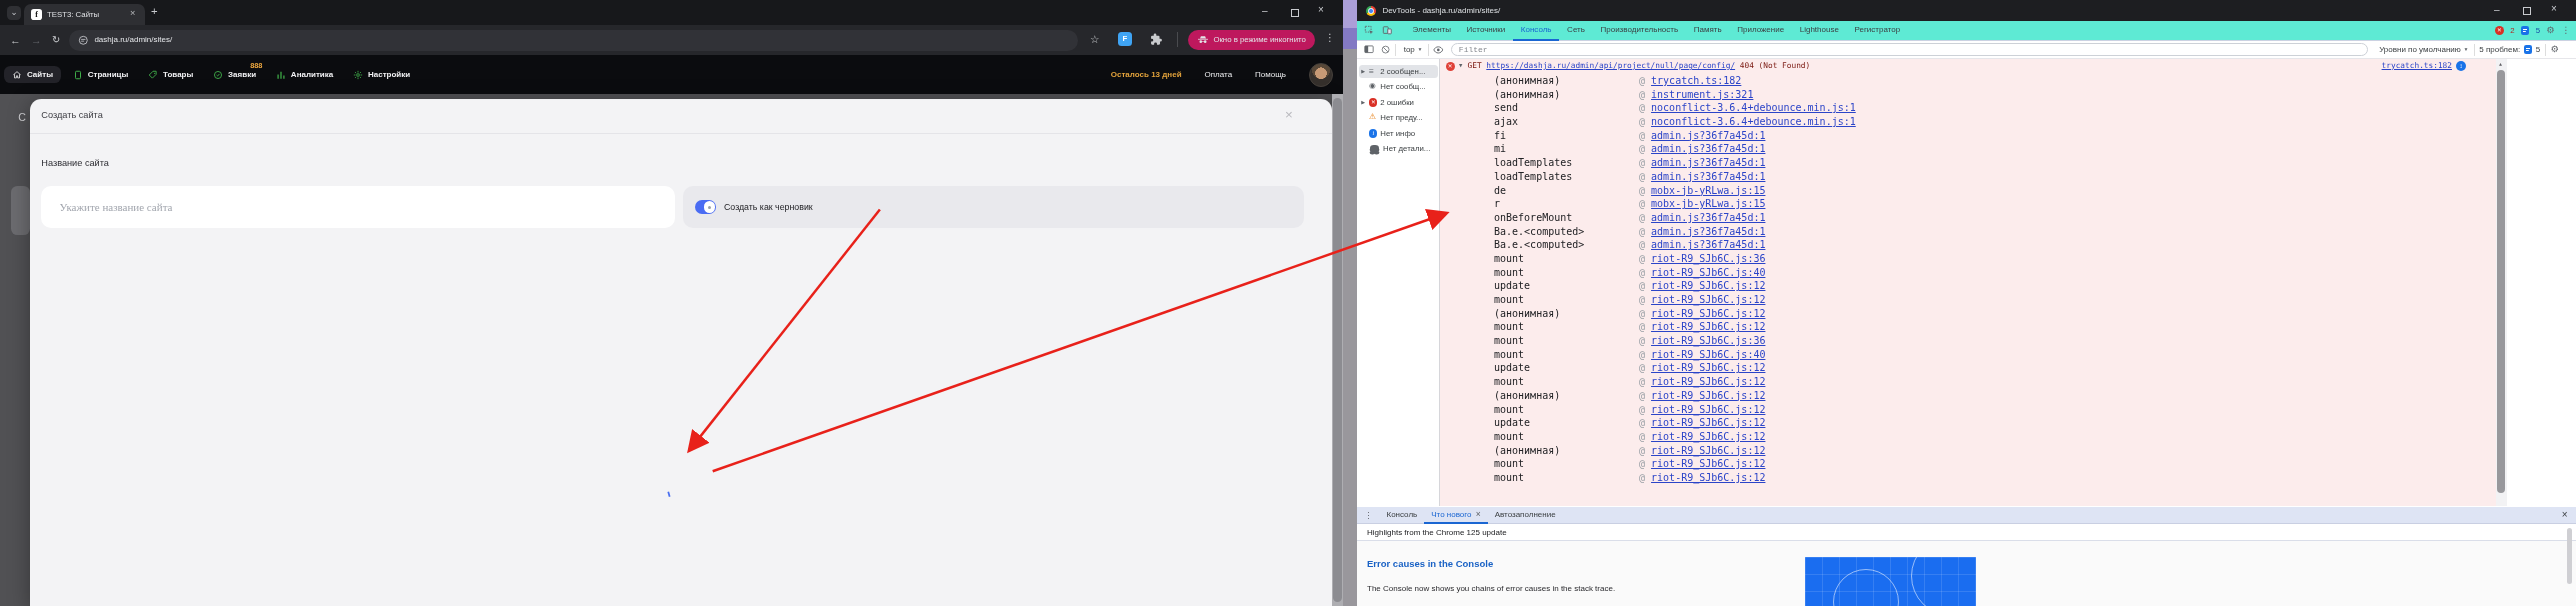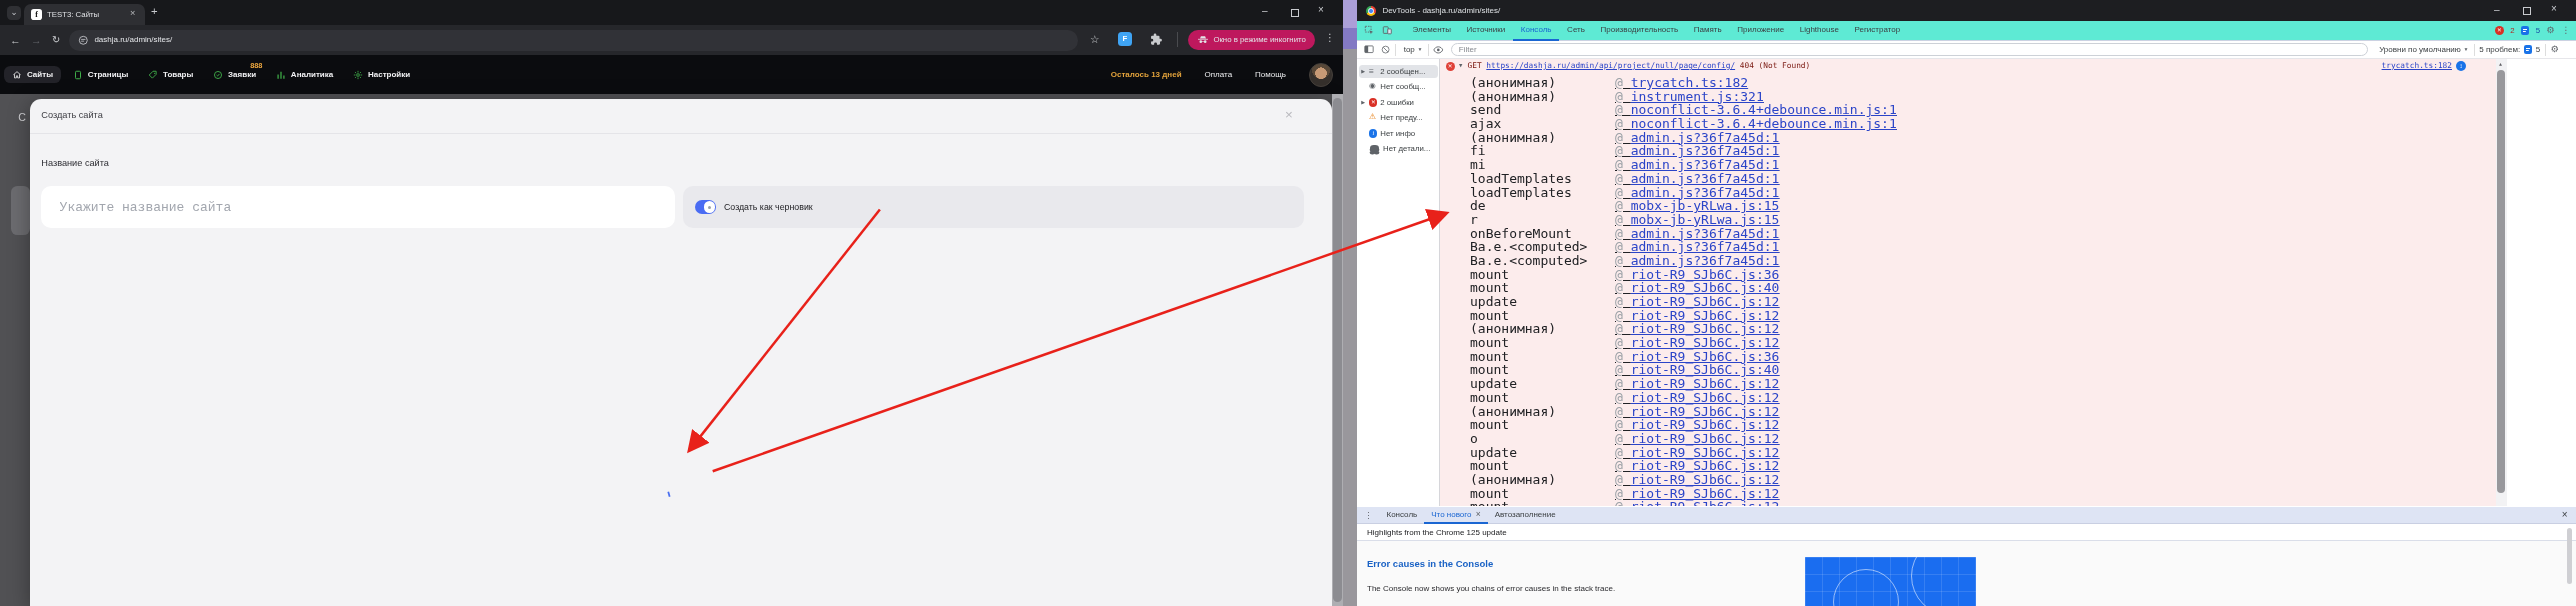--- a/index.html
+++ b/index.html
@@ -75,21 +75,21 @@
 
   
   #pageoverlay{left:0;top:94px;width:1343px;height:512px;background:#515154;}
   #behindC{left:18.3px;top:17px;color:#cfcfd2;font-size:10.6px;}
   #behindsliver{left:11.3px;top:92px;width:19px;height:49px;background:#6c6c70;border-radius:6.4px;}
   #modal{left:30px;top:99px;width:1302px;height:507px;background:#f3f3f5;border-radius:11.3px 11.3px 0 0;box-shadow:0 4.2px 21px rgba(0,0,0,.35);}
   #modaltitle{left:11.3px;top:11.3px;font-size:9.2px;color:#3c3c42;}
   #modalclose{left:1255px;top:8.5px;font-size:13.4px;color:#b8b8bd;}
   #modaldiv{left:0;top:34px;width:1302px;height:0.7px;background:#e4e4e8;}
   #namelabel{left:11.3px;top:59px;font-size:9.2px;color:#2c2c32;}
-  #nameinput{left:11.3px;top:87px;width:634px;height:42px;background:#fff;border:none;border-radius:10px;box-sizing:border-box;padding:0 18.3px;font-size:13px;color:#333;outline:none;font-family:Liberation Mono, monospace;}
+  #nameinput{left:11.3px;top:87px;width:634px;height:42px;background:#fff;border:none;border-radius:10px;box-sizing:border-box;padding:0 18.3px;font-size:11px;color:#333;outline:none;font-family:Liberation Serif, serif;}
   #nameinput::placeholder{color:#a2a6ae;}
   #draftbox{left:653px;top:87px;width:621px;height:42px;background:#e9e9ed;border-radius:10px;}
   #switch{left:12px;top:14px;width:21px;height:14px;background:#4a6cf3;border-radius:7px;}
   #knob{left:8.5px;top:1.4px;width:11.3px;height:11.3px;background:#fff;border-radius:50%;}
   #knobdot{left:4.2px;top:4.2px;width:3.5px;height:3.5px;background:#9aa0a8;border-radius:50%;}
   #draftlabel{left:41px;top:15.5px;font-size:8.8px;color:#232327;}
   #pagescroll{left:1332px;top:94px;width:10.6px;height:512px;background:#aeaeb2;}
   #pagescroll .thumb{position:absolute;left:0.7px;top:3.5px;width:9.2px;height:504px;background:#8c8c91;border-radius:5px;}
 
   
@@ -118,21 +118,21 @@
   .errcount{color:#b3261e;font-size:7.8px;}
   .issq{width:8.5px;height:8.5px;border-radius:2.1px;background:#1a73e8;
         background-image:linear-gradient(#fff,#fff),linear-gradient(#fff,#fff);background-size:4.2px 1px,2.8px 1px;background-position:2.1px 2.8px,2.1px 5px;background-repeat:no-repeat;}
   .iscount{color:#174ea6;font-size:7.8px;}
   .dtgear{color:#5f6368;font-size:9.2px;}
 
   #dt-ctoolbar{left:0;top:41px;width:1219px;height:18.3px;background:#fff;border-bottom:0.7px solid #e6e6ea;box-sizing:border-box;display:flex;align-items:center;}
   .ct-sep{width:0.7px;height:12px;background:#ddd;margin:0 5px;}
   #ctx{font-size:8px;color:#3c4043;margin-left:2.8px;white-space:nowrap;}
   .mini-caret{font-size:5px;color:#5f6368;margin-left:2.8px;}
-  #filter{width:917px;height:13.4px;border:0.7px solid #cdd1d7;border-radius:7px;margin-left:7px;box-sizing:border-box;padding:0 7px;font-size:8px;color:#444;outline:none;font-family:Liberation Sans, sans-serif;background:#fff;}
+  #filter{width:917px;height:13.4px;border:0.7px solid #cdd1d7;border-radius:7px;margin-left:7px;box-sizing:border-box;padding:0 7px;font-size:8px;color:#444;outline:none;font-family:Liberation Mono, monospace;background:#fff;}
   #filter::placeholder{color:#85898f;}
   #levels{font-size:8px;color:#3c4043;margin-left:11.3px;white-space:nowrap;}
   #issuesline{display:flex;align-items:center;gap:3.5px;font-size:8px;color:#3c4043;white-space:nowrap;}
 
   
   #dt-sidebar{left:0;top:59px;width:83px;height:447px;background:#fff;border-right:0.7px solid #d6d6da;box-sizing:border-box;}
   .sb-item{position:absolute;left:2.1px;width:79px;height:13.4px;display:flex;align-items:center;gap:2.8px;padding-left:2.1px;box-sizing:border-box;border-radius:3.5px;cursor:pointer;}
   .sb-item.selected{background:#e2e4e8;}
   .sb-item .exp{font-size:5px;color:#5f6368;width:5px;}
   .sb-item .noexp{width:5px;}
@@ -147,21 +147,21 @@
 
   #dt-content{left:83px;top:59px;width:1056px;height:447px;background:#fcecec;overflow:hidden;font-family:"DejaVu Sans Mono",monospace;}
   #crow1{position:absolute;left:0;top:0;width:1056px;height:15px;}
   #cerricon{position:absolute;left:5.6px;top:2.8px;width:9.2px;height:9.2px;border-radius:50%;background:#df4037;color:#fff;font-size:5.6px;text-align:center;line-height:9.2px;font-family:"Liberation Sans",sans-serif;}
   #cexp{position:absolute;left:19px;top:4.2px;font-size:5.6px;color:#5f6368;}
   #cmsg{position:absolute;left:27.5px;top:2.1px;font-size:7.8px;color:#7a170f;white-space:nowrap;}
   .clink{color:#2b44c8;text-decoration:underline;cursor:pointer;}
   #csrc{position:absolute;right:44px;top:2.1px;font-size:7.8px;}
   #cbadge{position:absolute;right:30px;top:2.1px;width:10px;height:10px;border-radius:50%;background:#1a73e8;color:#fff;font-size:6.4px;text-align:center;line-height:10px;font-family:"Liberation Sans",sans-serif;}
   #stackrows{position:absolute;left:0;top:16px;width:1056px;}
-  .sr{height:13.7px;white-space:nowrap;padding-left:30px;font-size:13px;color:#202124;text-decoration:underline;}
+  .sr{height:13.7px;white-space:nowrap;padding-left:54px;font-size:10px;color:#202124;}
   .sr .fn{display:inline-block;min-width:145px;}
   .sr .at{color:#9aa0a6;}
   #cscroll{left:1139px;top:59px;width:10.6px;height:447px;background:#f2f2f4;}
   #cscroll .up{position:absolute;left:2.1px;top:2.8px;font-size:5px;color:#606064;}
   #cscroll .thumb{position:absolute;left:1.4px;top:11.3px;width:7.8px;height:423px;background:#98989c;border-radius:4.2px;}
 
   
   #drawer{left:0;top:507px;width:1219px;height:99px;background:#fafafa;}
   #drawtabs{position:absolute;left:0;top:0;width:1219px;height:17px;background:#dee4f4;border-bottom:0.7px solid #c9cfe2;box-sizing:border-box;display:flex;align-items:center;}
   #drawmenu{font-size:8.5px;color:#5f6368;padding:0 7px;}
@@ -455,21 +455,20 @@
         <span id="cexp" class="g g-carved"></span>
         <span id="cmsg"><span>GET</span> <span class="clink">https://dashja.ru/admin/api/project/null/page/config/</span> <span>404 (Not Found)</span></span>
         <span id="csrc" class="clink">trycatch.ts:182</span>
         <span id="cbadge" class="g g-updown"></span>
       </div>
       <div id="stackrows">
           <div class="sr"><span class="fn">(анонимная)</span><span class="at">@ </span><a class="clink">trycatch.ts:182</a></div>
           <div class="sr"><span class="fn">(анонимная)</span><span class="at">@ </span><a class="clink">instrument.js:321</a></div>
           <div class="sr"><span class="fn">send</span><span class="at">@ </span><a class="clink">noconflict-3.6.4+debounce.min.js:1</a></div>
           <div class="sr"><span class="fn">ajax</span><span class="at">@ </span><a class="clink">noconflict-3.6.4+debounce.min.js:1</a></div>
-          <div class="sr"><span class="fn">(анонимная)</span><span class="at">@ </span><a class="clink">admin.js?36f7a45d:1</a></div>
           <div class="sr"><span class="fn">fi</span><span class="at">@ </span><a class="clink">admin.js?36f7a45d:1</a></div>
           <div class="sr"><span class="fn">mi</span><span class="at">@ </span><a class="clink">admin.js?36f7a45d:1</a></div>
           <div class="sr"><span class="fn">loadTemplates</span><span class="at">@ </span><a class="clink">admin.js?36f7a45d:1</a></div>
           <div class="sr"><span class="fn">loadTemplates</span><span class="at">@ </span><a class="clink">admin.js?36f7a45d:1</a></div>
           <div class="sr"><span class="fn">de</span><span class="at">@ </span><a class="clink">mobx-jb-yRLwa.js:15</a></div>
           <div class="sr"><span class="fn">r</span><span class="at">@ </span><a class="clink">mobx-jb-yRLwa.js:15</a></div>
           <div class="sr"><span class="fn">onBeforeMount</span><span class="at">@ </span><a class="clink">admin.js?36f7a45d:1</a></div>
           <div class="sr"><span class="fn">Ba.e.&lt;computed&gt;</span><span class="at">@ </span><a class="clink">admin.js?36f7a45d:1</a></div>
           <div class="sr"><span class="fn">Ba.e.&lt;computed&gt;</span><span class="at">@ </span><a class="clink">admin.js?36f7a45d:1</a></div>
           <div class="sr"><span class="fn">mount</span><span class="at">@ </span><a class="clink">riot-R9_SJb6C.js:36</a></div>
@@ -477,21 +476,20 @@
           <div class="sr"><span class="fn">update</span><span class="at">@ </span><a class="clink">riot-R9_SJb6C.js:12</a></div>
           <div class="sr"><span class="fn">mount</span><span class="at">@ </span><a class="clink">riot-R9_SJb6C.js:12</a></div>
           <div class="sr"><span class="fn">(анонимная)</span><span class="at">@ </span><a class="clink">riot-R9_SJb6C.js:12</a></div>
           <div class="sr"><span class="fn">mount</span><span class="at">@ </span><a class="clink">riot-R9_SJb6C.js:12</a></div>
           <div class="sr"><span class="fn">mount</span><span class="at">@ </span><a class="clink">riot-R9_SJb6C.js:36</a></div>
           <div class="sr"><span class="fn">mount</span><span class="at">@ </span><a class="clink">riot-R9_SJb6C.js:40</a></div>
           <div class="sr"><span class="fn">update</span><span class="at">@ </span><a class="clink">riot-R9_SJb6C.js:12</a></div>
           <div class="sr"><span class="fn">mount</span><span class="at">@ </span><a class="clink">riot-R9_SJb6C.js:12</a></div>
           <div class="sr"><span class="fn">(анонимная)</span><span class="at">@ </span><a class="clink">riot-R9_SJb6C.js:12</a></div>
           <div class="sr"><span class="fn">mount</span><span class="at">@ </span><a class="clink">riot-R9_SJb6C.js:12</a></div>
-          <div class="sr"><span class="fn">o</span><span class="at">@ </span><a class="clink">riot-R9_SJb6C.js:12</a></div>
           <div class="sr"><span class="fn">update</span><span class="at">@ </span><a class="clink">riot-R9_SJb6C.js:12</a></div>
           <div class="sr"><span class="fn">mount</span><span class="at">@ </span><a class="clink">riot-R9_SJb6C.js:12</a></div>
           <div class="sr"><span class="fn">(анонимная)</span><span class="at">@ </span><a class="clink">riot-R9_SJb6C.js:12</a></div>
           <div class="sr"><span class="fn">mount</span><span class="at">@ </span><a class="clink">riot-R9_SJb6C.js:12</a></div>
           <div class="sr"><span class="fn">mount</span><span class="at">@ </span><a class="clink">riot-R9_SJb6C.js:12</a></div>
         </div>
     </div>
 
     <div id="cscroll" class="abs">
       <span class="up g g-carved" style="transform:rotate(180deg);display:inline-block;"></span>

